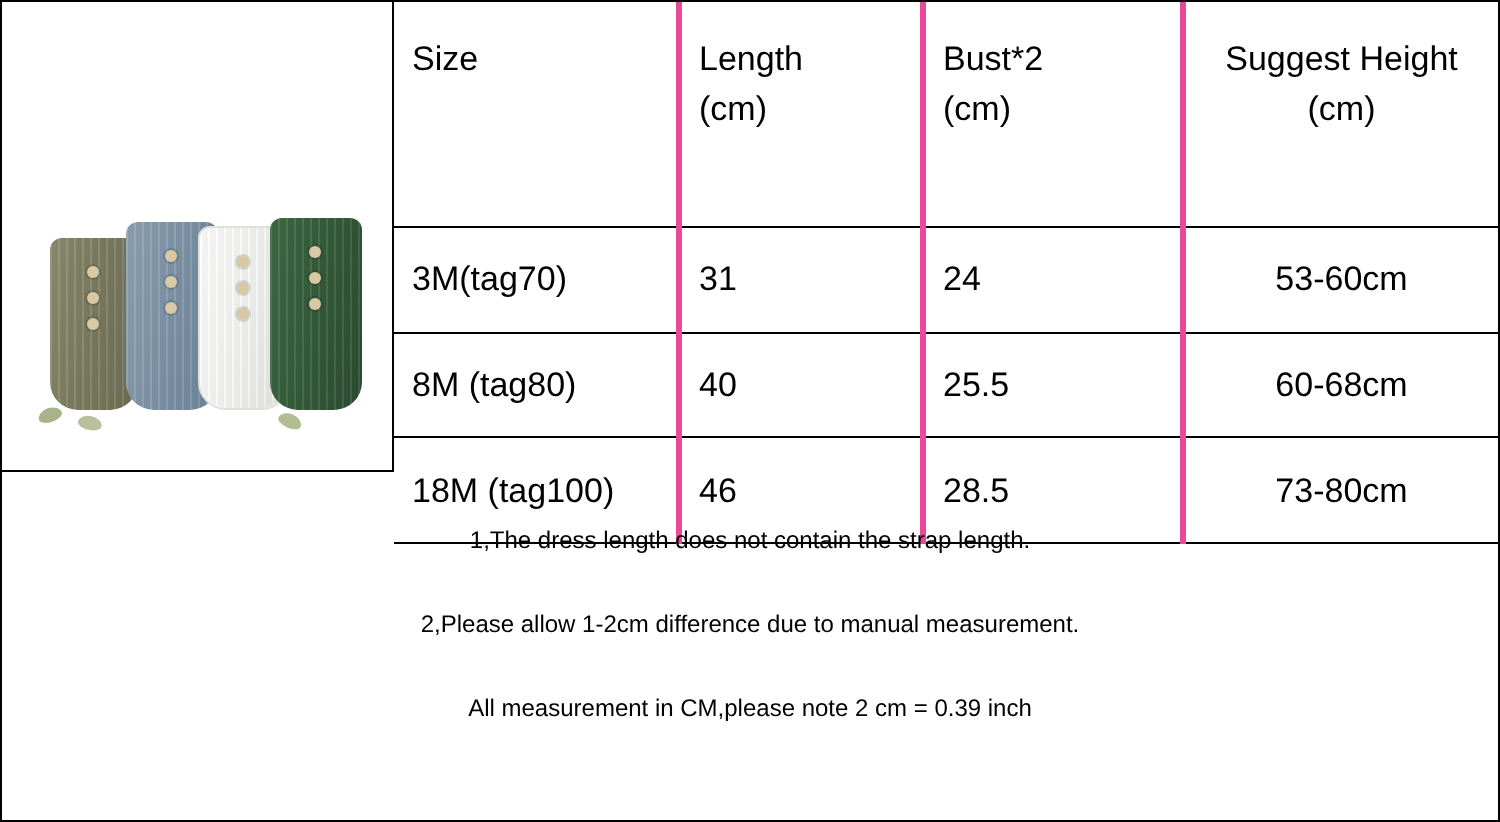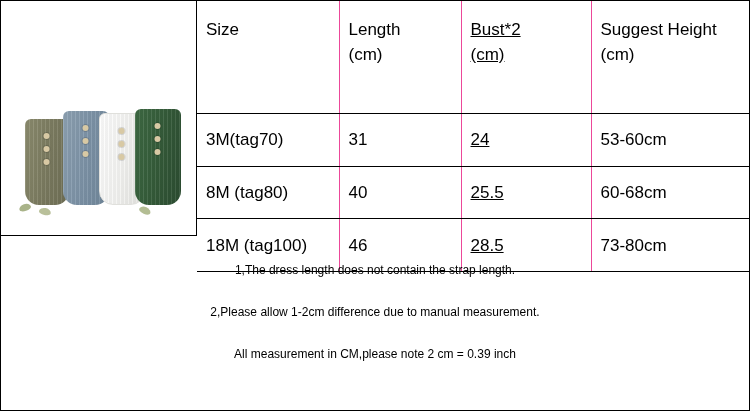--- a/index.html
+++ b/index.html
@@ -112,41 +112,41 @@
   .leaf.l1 { left: 8px;  bottom: 6px; }
   .leaf.l3 { left: 128px; bottom: 3px; background: #b3bd93; transform: rotate(24deg); }
 
   table.size-table {
     border-collapse: collapse;
     table-layout: fixed;
     width: 552px;
     height: 271px;
   }
   table.size-table td {
-    border-left: 1px solid #ec4899;
+    border-left: 3px solid #ec4899;
     border-bottom: 1px solid #000000;
     padding: 6px 9px;
     font-size: 17px;
     line-height: 25px;
     vertical-align: middle;
     box-sizing: border-box;
   }
   table.size-table tr.head td {
     height: 94px;
     vertical-align: top;
     padding-top: 16px;
   }
   table.size-table tr.body td {
     height: 44px;
   }
   table.size-table td:first-child { border-left: none; }
   .col-size   { width: 142px; }
   .col-length { width: 122px; }
-  .col-bust   { width: 130px; text-decoration: underline; }
-  .col-height { width: 158px; }
+  .col-bust   { width: 130px; }
+  .col-height { width: 158px; text-align: center; }
 
   .notes {
     height: 138px;
     box-sizing: border-box;
     padding: 13px 0 0 0;
     text-align: center;
   }
   .notes p {
     margin: 0;
     font-size: 12px;

